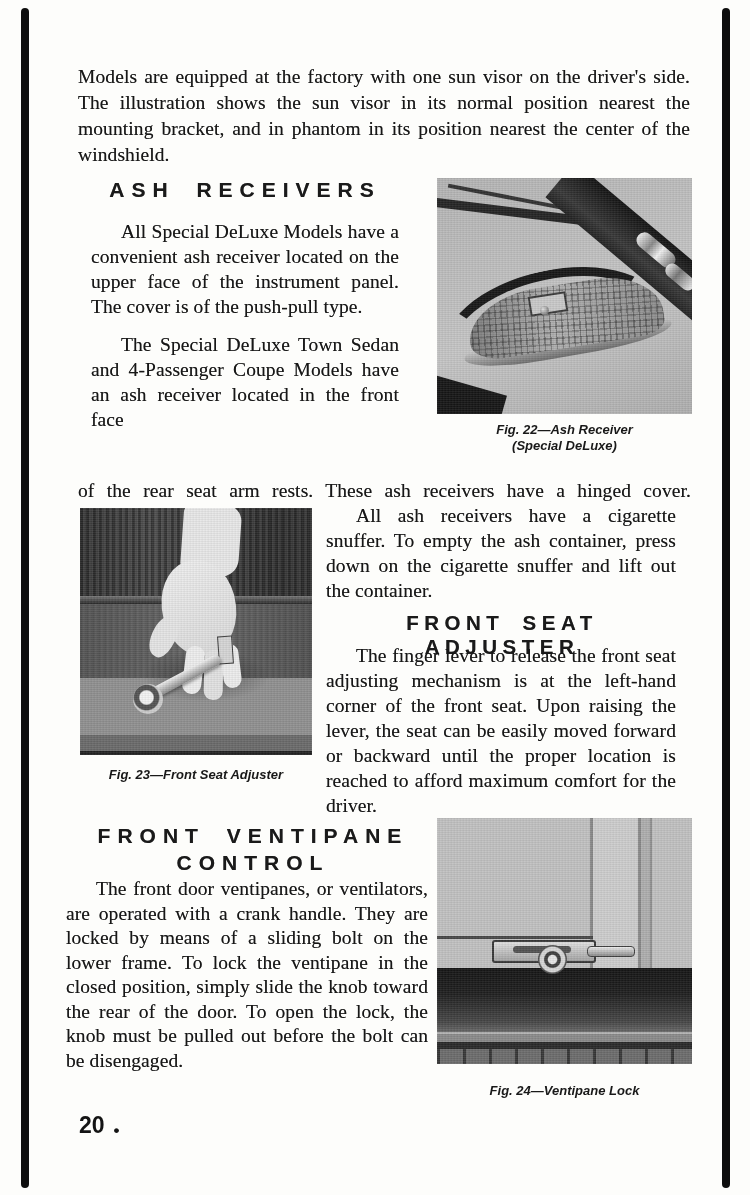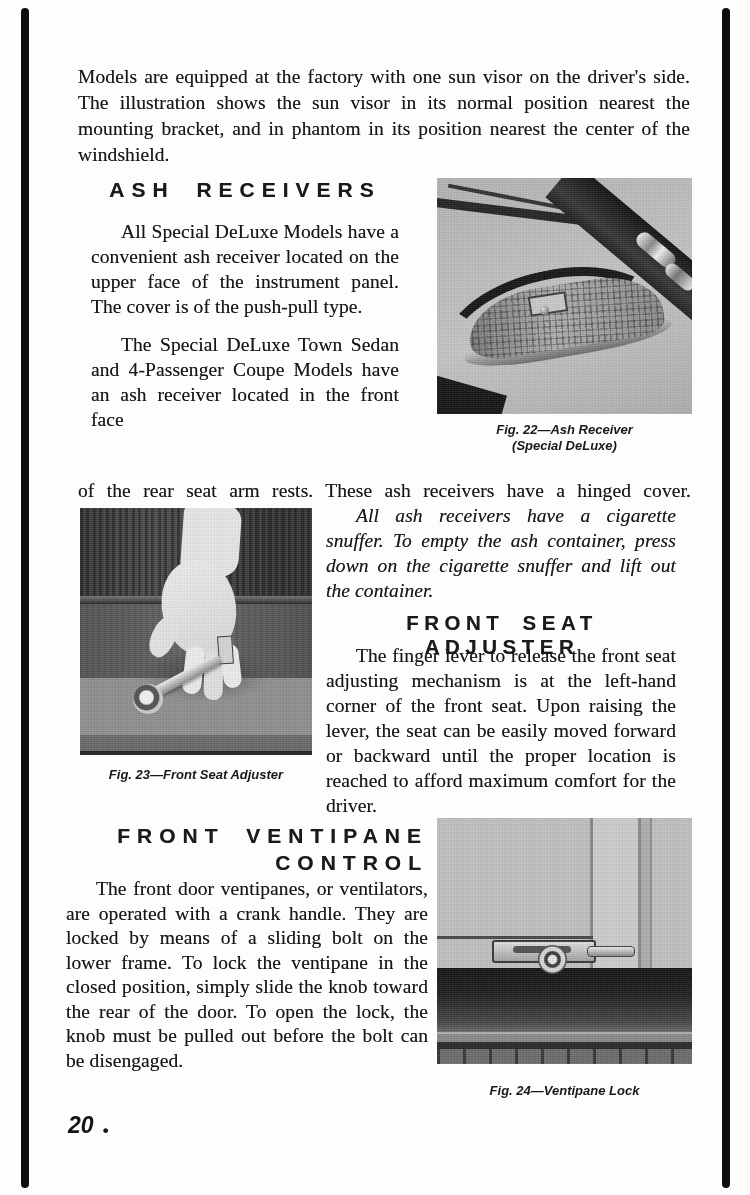--- a/index.html
+++ b/index.html
@@ -18,58 +18,58 @@
   .edge-bar.left{left:21px;}
   .edge-bar.right{left:722px;}
 
   
   .tblock{position:absolute;font-size:19.5px;line-height:25px;text-align:justify;letter-spacing:0.1px;
           text-shadow:0 0 .4px rgba(20,20,20,.55);}
   .intro{left:78px;top:64px;width:612px;line-height:26px;}
   .col-left-ash{left:78px;top:206px;width:334px;}
   .col-left-ash p{margin:13px;text-indent:30px;}
   .fullwidth-line{left:78px;top:478px;width:613px;text-align:justify;text-align-last:justify;}
-  .col-right-snuffer{left:326px;top:503px;width:350px;text-indent:30px;font-style:italic;}
+  .col-right-snuffer{left:326px;top:503px;width:350px;text-indent:30px;}
   .col-right-fsa{left:326px;top:643px;width:350px;text-indent:30px;}
   .col-left-fvc{left:66px;top:877px;width:362px;line-height:24.5px;text-indent:30px;}
 
   .heading{
     position:absolute;
     font-family:"Liberation Sans", sans-serif;
     font-weight:bold;
     font-size:21px;
     color:#1a1a1a;
     text-align:center;
     letter-spacing:7px;
     word-spacing:9px;
     text-shadow:0 0 .5px rgba(0,0,0,.5);
   }
   .h-ash{left:78px;top:178px;width:334px;}
   .h-fsa{left:326px;top:611px;width:352px;font-size:20.5px;letter-spacing:5.5px;word-spacing:7px;}
-  .h-fvc{left:66px;top:822px;width:362px;line-height:27px;text-align:right;}
+  .h-fvc{left:72px;top:822px;width:362px;line-height:27px;}
 
   .caption{
     position:absolute;
     font-family:"Liberation Sans", sans-serif;
     font-weight:bold;
     font-style:italic;
     font-size:13px;
     line-height:16px;
     color:#191919;
     text-align:center;
   }
   .cap-22{left:437px;top:422px;width:255px;}
   .cap-23{left:60px;top:767px;width:272px;}
   .cap-24{left:437px;top:1071px;width:255px;margin-top:12px;}
 
   .page-num{
-    position:absolute;left:68px;top:1112px;
+    position:absolute;left:79px;top:1112px;
     font-family:"Liberation Sans", sans-serif;
     font-size:23px;font-weight:600;color:#141414;
-    display:flex;align-items:flex-end;gap:9px;font-style:italic;
+    display:flex;align-items:flex-end;gap:9px;
   }
   .page-num .bullet{font-size:17px;line-height:1;}
 
   
   .photo{position:absolute;overflow:hidden;filter:saturate(0);}
   .photo::after{content:"";position:absolute;inset:0;pointer-events:none;
     background:
       repeating-linear-gradient(0deg, rgba(255,255,255,.05) 0 1px, rgba(0,0,0,.04) 1px 2px),
       repeating-linear-gradient(90deg, rgba(255,255,255,.03) 0 1px, rgba(0,0,0,.03) 2px 3px);}
   .photo > div{position:absolute;}

